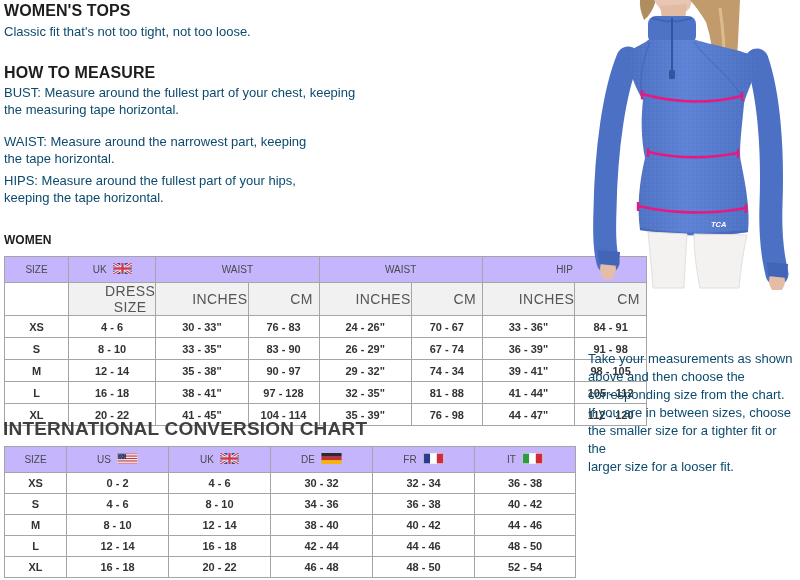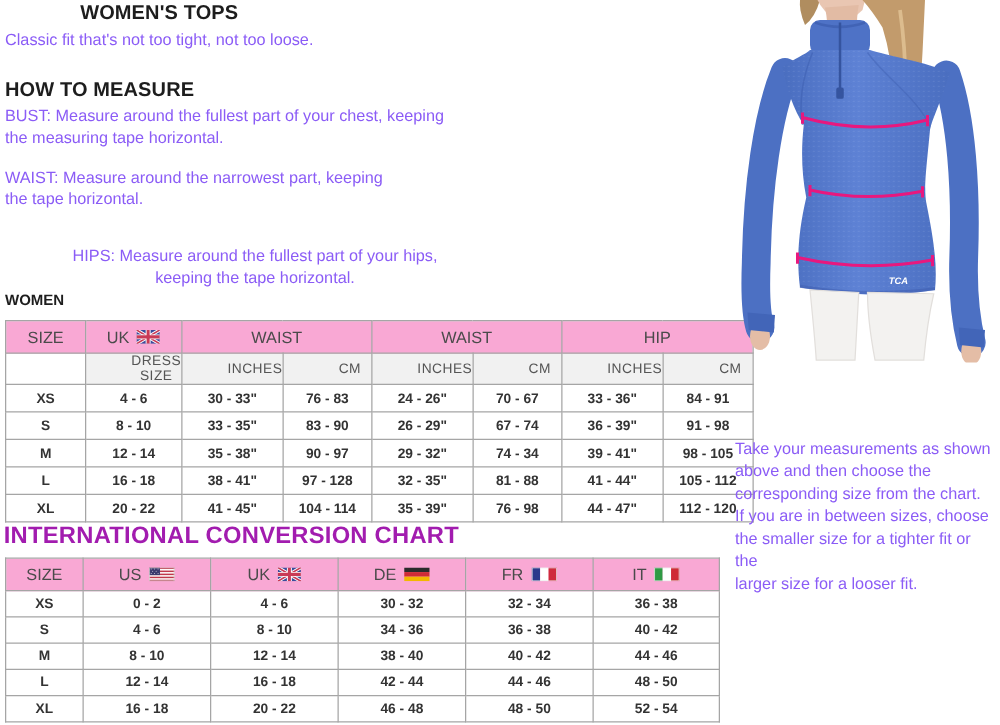--- a/index.html
+++ b/index.html
@@ -1,49 +1,49 @@
 <!DOCTYPE html>
 <html><head>
 <meta charset="utf-8">
 <style>
   html,body{margin:0;padding:0;background:#fff;}
   #page{position:relative;width:800px;height:580px;background:#ffffff;overflow:hidden;
         font-family:"Liberation Sans",sans-serif;color:#333;}
   .abs{position:absolute;}
   .h-main{font-size:16px;font-weight:bold;color:#1d1d1d;line-height:20px;letter-spacing:.1px;}
   .h-sub{font-size:12px;font-weight:bold;color:#1d1d1d;}
-  .h-big{font-size:19px;font-weight:bold;color:#a21caf;letter-spacing:.2px;}
-  .body-text{font-size:13px;color:#8b5cf6;line-height:17px;white-space:pre-line;}
+  .h-big{font-size:19px;font-weight:bold;color:#404040;letter-spacing:.2px;}
+  .body-text{font-size:13px;color:#0c4a6e;line-height:17px;white-space:pre-line;}
   table{border-collapse:collapse;table-layout:fixed;}
   th,td{border:1px solid #a5a5a5;text-align:center;vertical-align:middle;padding:0;}
-  th.group{height:25px;font-size:13px;font-weight:normal;background:#f9a8d4;color:#4a4a4a;}
-  th.sub{height:15px;font-size:11px;font-weight:normal;background:#f1f1f1;color:#555;letter-spacing:.4px;padding-left:36px;}
+  th.group{height:25px;font-size:10px;font-weight:normal;background:#c4b5fd;color:#4a4a4a;}
+  th.sub{height:15px;font-size:14px;font-weight:normal;background:#f1f1f1;color:#555;letter-spacing:.4px;padding-left:36px;}
   th.sub.no-bg{background:#ffffff;}
   td.val{height:21px;font-size:11px;font-weight:bold;color:#333;}
   .conv td.val{height:20px;}
   .flag{display:inline-block;vertical-align:-1px;margin-left:6px;}
   svg{display:block;}
   th svg{display:inline-block;}
 </style>
 </head>
 <body>
 
 <div id="page">
 
-  <div class="abs" style="left:4px;top:1px;text-align:center;">
+  <div class="abs" style="left:4px;top:1px;">
     <div class="h-main">WOMEN'S TOPS</div>
     <div class="body-text" style="margin-top:2px;">Classic fit that's not too tight, not too loose.</div>
   </div>
 
   <div class="abs body-text" style="left:4px;top:84px;width:400px;">BUST: Measure around the fullest part of your chest, keeping
 the measuring tape horizontal.</div>
   <div class="abs h-main" style="left:4px;top:63px;">HOW TO MEASURE</div>
   <div class="abs body-text" style="left:4px;top:133px;width:400px;">WAIST: Measure around the narrowest part, keeping
 the tape horizontal.</div>
-  <div class="abs body-text" style="left:4px;top:196px;width:400px;text-align:center;">HIPS: Measure around the fullest part of your hips,
+  <div class="abs body-text" style="left:4px;top:172px;width:400px;">HIPS: Measure around the fullest part of your hips,
 keeping the tape horizontal.</div>
 
   <div class="abs h-sub" style="left:4px;top:233px;">WOMEN</div>
 
   <table class="abs" style="left:4px;top:256px;">
     <colgroup>
       <col style="width:64px">
         <col style="width:75px">
       <col style="width:71px">
         <col style="width:71px">

